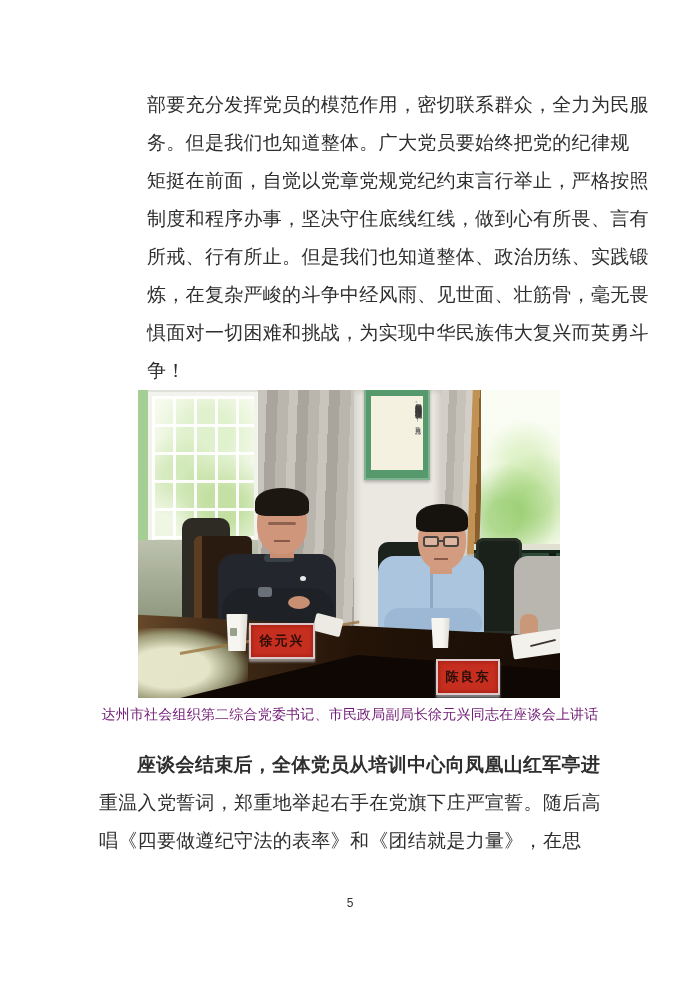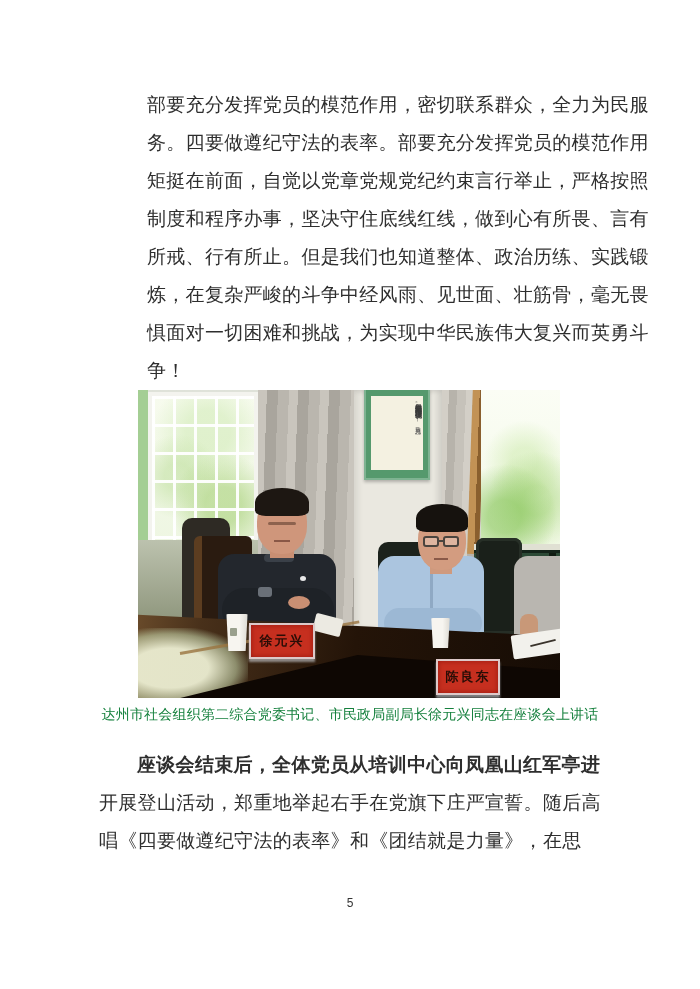--- a/index.html
+++ b/index.html
@@ -15,21 +15,21 @@
     height:38px; line-height:38px; font-size:19px; letter-spacing:0.3px;
     color:#2e2e2e; white-space:nowrap;
   }
   .para .line.indent { padding-left:38px;font-weight:bold; }
   #para1 { top:86px;margin-left:48px; }
   #para2 { top:746px; }
 
   
   .caption {
     position:absolute; top:706px; left:0; width:100%; text-align:center;
-    font-size:14px; color:#15803d; letter-spacing:0.2px;
+    font-size:14px; color:#701a75; letter-spacing:0.2px;
   }
   .pagenum {
     position:absolute; top:896px; left:0; width:100%; text-align:center;
     font-size:12px; color:#333; font-family:"Liberation Sans", sans-serif;
   }
 
   
   .photo {
     position:absolute; left:138px; top:390px; width:422px; height:308px;
     overflow:hidden; background:linear-gradient(180deg,#dfe2d9 0%,#d3d6cc 60%,#c9ccc2 100%);
@@ -161,21 +161,21 @@
   .paper-right { left:374px; top:242px; width:52px; height:24px; background:#f2f1ec; transform:rotate(-8deg); border-radius:2px; }
   .pen { left:392px; top:252px; width:26px; height:2px; background:#3a342c; transform:rotate(-14deg); }
 </style>
 </head>
 <body>
 
 <div class="page">
 
   <div class="para" id="para1">
     <div class="line">部要充分发挥党员的模范作用，密切联系群众，全力为民服</div>
-    <div class="line">务。四要做遵纪守法的表率。部要充分发挥党员的模范作用</div>
+    <div class="line">务。但是我们也知道整体。广大党员要始终把党的纪律规</div>
     <div class="line">矩挺在前面，自觉以党章党规党纪约束言行举止，严格按照</div>
     <div class="line">制度和程序办事，坚决守住底线红线，做到心有所畏、言有</div>
     <div class="line">所戒、行有所止。但是我们也知道整体、政治历练、实践锻</div>
     <div class="line">炼，在复杂严峻的斗争中经风雨、见世面、壮筋骨，毫无畏</div>
     <div class="line">惧面对一切困难和挑战，为实现中华民族伟大复兴而英勇斗</div>
     <div class="line">争！</div>
   </div>
 
   <div class="photo">
     <div class="green-sliver"></div>
@@ -240,19 +240,19 @@
     <div class="cup-mark"></div>
     <div class="cup cup-2"></div>
     <div class="namecard namecard-1">徐元兴</div>
     <div class="namecard namecard-2">陈良东</div>
   </div>
 
   <div class="caption">达州市社会组织第二综合党委书记、市民政局副局长徐元兴同志在座谈会上讲话</div>
 
   <div class="para" id="para2">
     <div class="line indent">座谈会结束后，全体党员从培训中心向凤凰山红军亭进</div>
-    <div class="line">开展登山活动，郑重地举起右手在党旗下庄严宣誓。随后高</div>
+    <div class="line">重温入党誓词，郑重地举起右手在党旗下庄严宣誓。随后高</div>
     <div class="line">唱《四要做遵纪守法的表率》和《团结就是力量》，在思</div>
   </div>
 
   <div class="pagenum">5</div>
 
 </div>
 
 </body></html>

